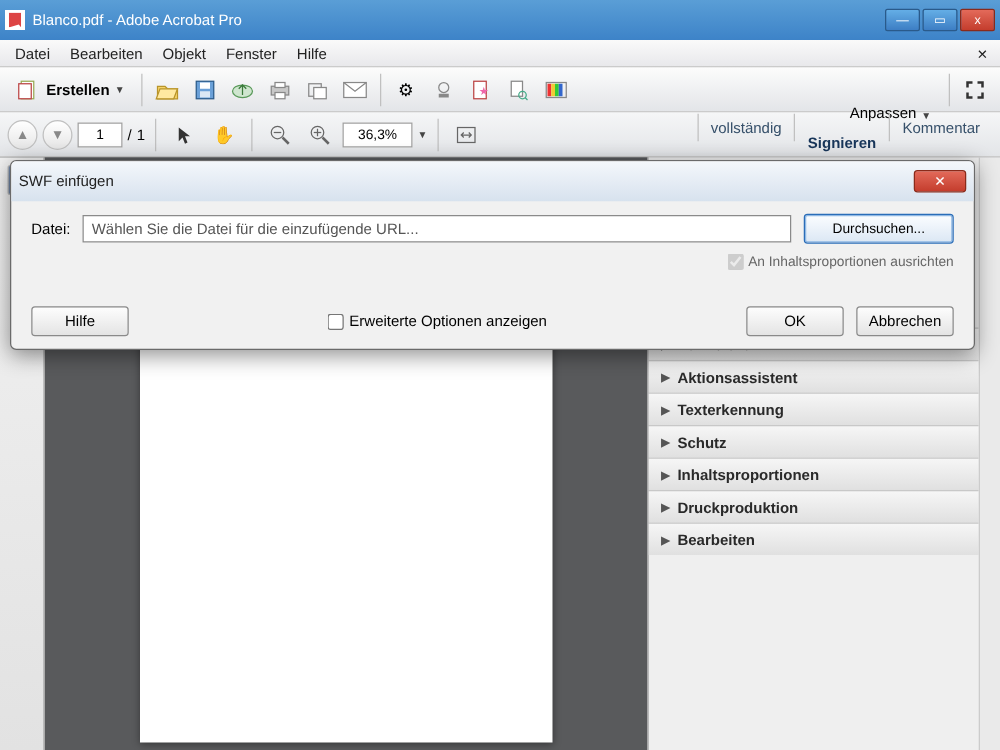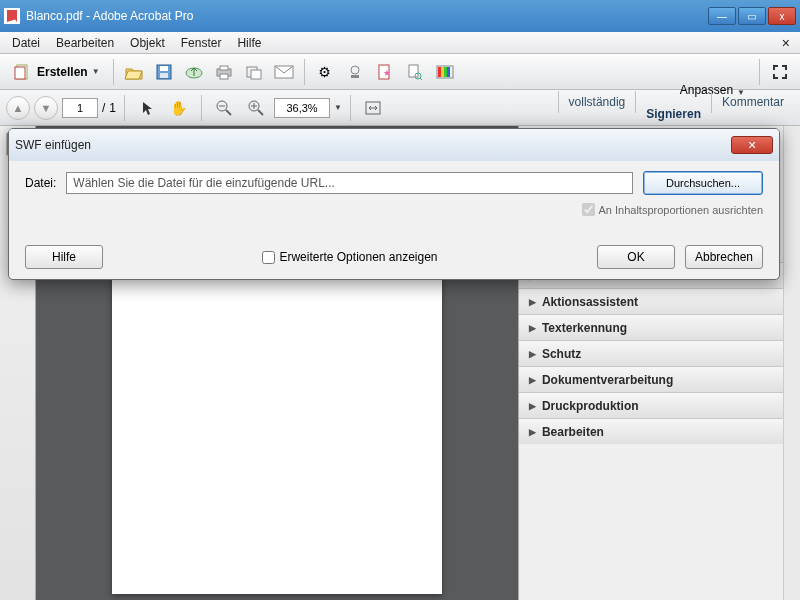--- a/index.html
+++ b/index.html
@@ -336,21 +336,21 @@
         <div class="accordion">
             <span class="tri">▶</span>
             <span>Texterkennung</span>
           </div>
         <div class="accordion">
             <span class="tri">▶</span>
             <span>Schutz</span>
           </div>
         <div class="accordion">
             <span class="tri">▶</span>
-            <span>Dokumentverarbeitung</span>
+            <span>Inhaltsproportionen</span>
           </div>
         <div class="accordion">
             <span class="tri">▶</span>
             <span>Druckproduktion</span>
           </div>
         <div class="accordion">
             <span class="tri">▶</span>
             <span>Bearbeiten</span>
           </div>
       </div>

